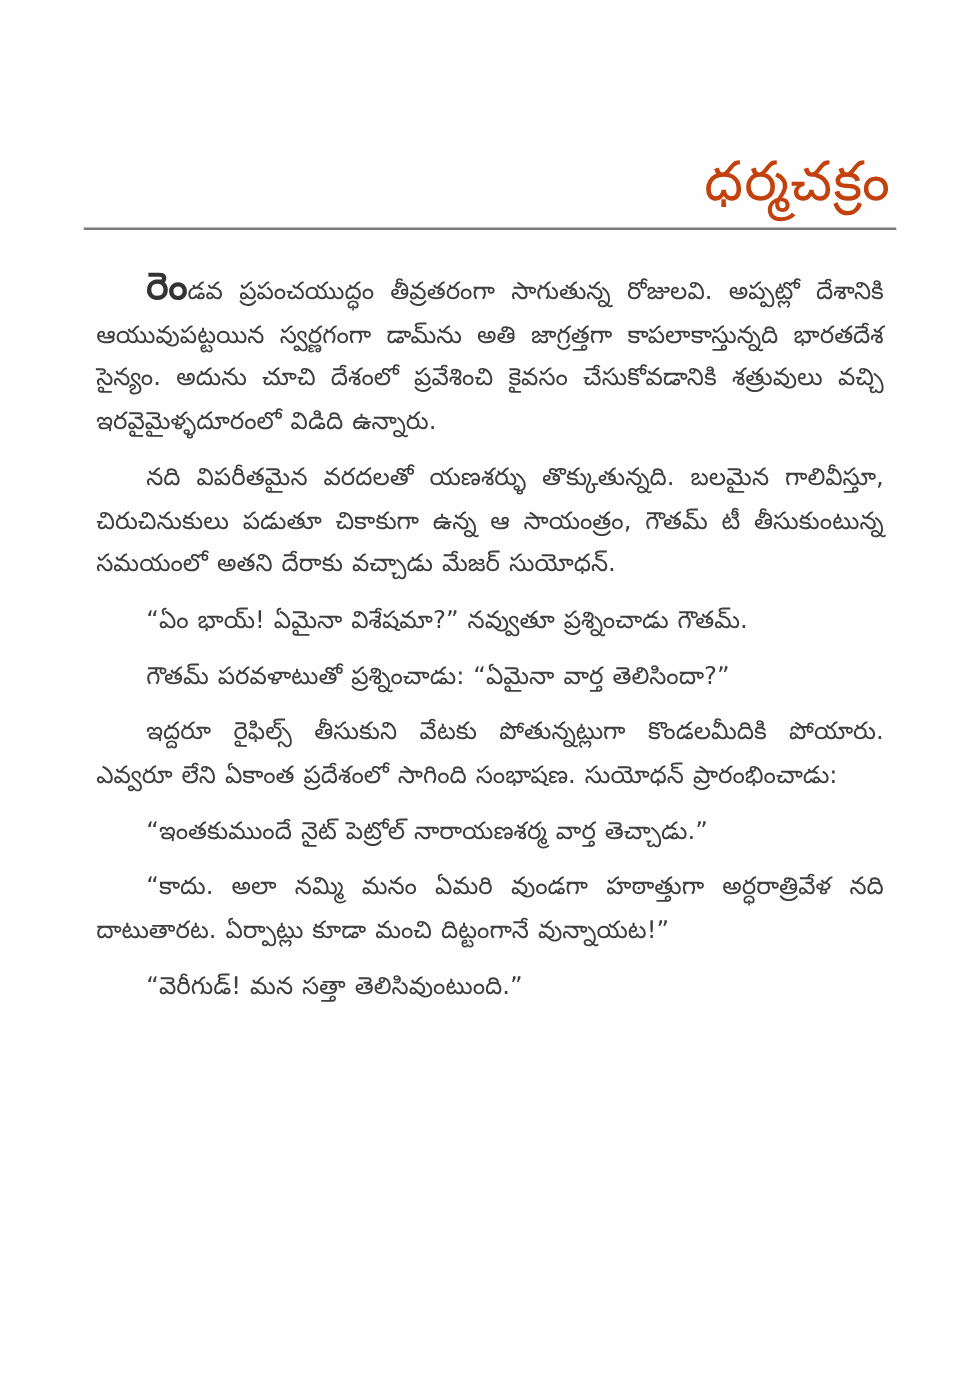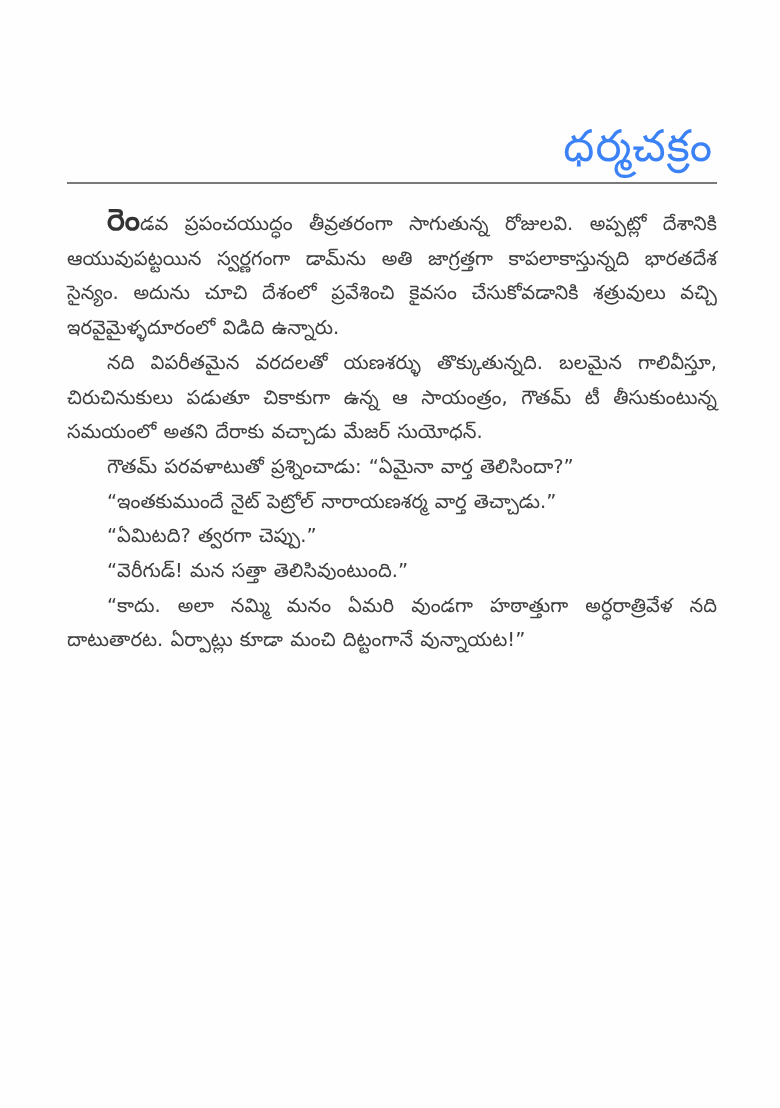--- a/index.html
+++ b/index.html
@@ -29,40 +29,40 @@
       top: 108px;
       width: 650px;
       height: 76px;
     }
     .chapter-title {
       position: absolute;
       right: 4px;
       top: 8px;
       font-size: 44px;
       line-height: 60px;
-      color: #3b82f6;
+      color: #c2410c;
       letter-spacing: 1px;
       white-space: nowrap;
     }
     .title-rule {
       position: absolute;
       left: 0;
       top: 74px;
       width: 650px;
       height: 0;
       border-top: 2px solid #7a7a7a;
     }
     .body-text {
       position: absolute;
       left: 67px;
       top: 203px;
       width: 650px;
     }
     .para {
-      margin: 0;
+      margin: 10px;
       font-size: 19.5px;
       line-height: 34.7px;
       text-align: justify;
       text-indent: 40px;
       color: #3e3e3e;
       word-spacing: 1px;
     }
     .dropcap {
       font-size: 30px;
       font-weight: bold;
@@ -75,20 +75,21 @@
 <div class="page">
 
   <div class="chapter-header">
     <div class="chapter-title">ధర్మచక్రం</div>
     <div class="title-rule"></div>
   </div>
 
   <div class="body-text">
     <p class="para"><span class="dropcap">రెం</span><span>డవ ప్రపంచయుద్ధం తీవ్రతరంగా సాగుతున్న రోజులవి. అప్పట్లో దేశానికి ఆయువుపట్టయిన స్వర్ణగంగా డామ్‌ను అతి జాగ్రత్తగా కాపలాకాస్తున్నది భారతదేశ సైన్యం. అదును చూచి దేశంలో ప్రవేశించి కైవసం చేసుకోవడానికి శత్రువులు వచ్చి ఇరవైమైళ్ళదూరంలో విడిది ఉన్నారు.</span></p>
     <p class="para">నది విపరీతమైన వరదలతో యణశర్ళు తొక్కుతున్నది. బలమైన గాలివీస్తూ, చిరుచినుకులు పడుతూ చికాకుగా ఉన్న ఆ సాయంత్రం, గౌతమ్ టీ తీసుకుంటున్న సమయంలో అతని దేరాకు వచ్చాడు మేజర్ సుయోధన్.</p>
+    <p class="para">“ఏం భాయ్! ఏమైనా విశేషమా?” నవ్వుతూ ప్రశ్నించాడు గౌతమ్.</p>
     <p class="para">గౌతమ్ పరవళాటుతో ప్రశ్నించాడు: “ఏమైనా వార్త తెలిసిందా?”</p>
+    <p class="para">ఇద్దరూ రైఫిల్స్ తీసుకుని వేటకు పోతున్నట్లుగా కొండలమీదికి పోయారు. ఎవ్వరూ లేని ఏకాంత ప్రదేశంలో సాగింది సంభాషణ. సుయోధన్ ప్రారంభించాడు:</p>
     <p class="para">“ఇంతకుముందే నైట్ పెట్రోల్ నారాయణశర్మ వార్త తెచ్చాడు.”</p>
-    <p class="para">“ఏమిటది? త్వరగా చెప్పు.”</p>
+    <p class="para">“కాదు. అలా నమ్మి మనం ఏమరి వుండగా హఠాత్తుగా అర్ధరాత్రివేళ నది దాటుతారట. ఏర్పాట్లు కూడా మంచి దిట్టంగానే వున్నాయట!”</p>
     <p class="para">“వెరీగుడ్! మన సత్తా తెలిసివుంటుంది.”</p>
-    <p class="para">“కాదు. అలా నమ్మి మనం ఏమరి వుండగా హఠాత్తుగా అర్ధరాత్రివేళ నది దాటుతారట. ఏర్పాట్లు కూడా మంచి దిట్టంగానే వున్నాయట!”</p>
   </div>
 
 </div>
 
 </body></html>

